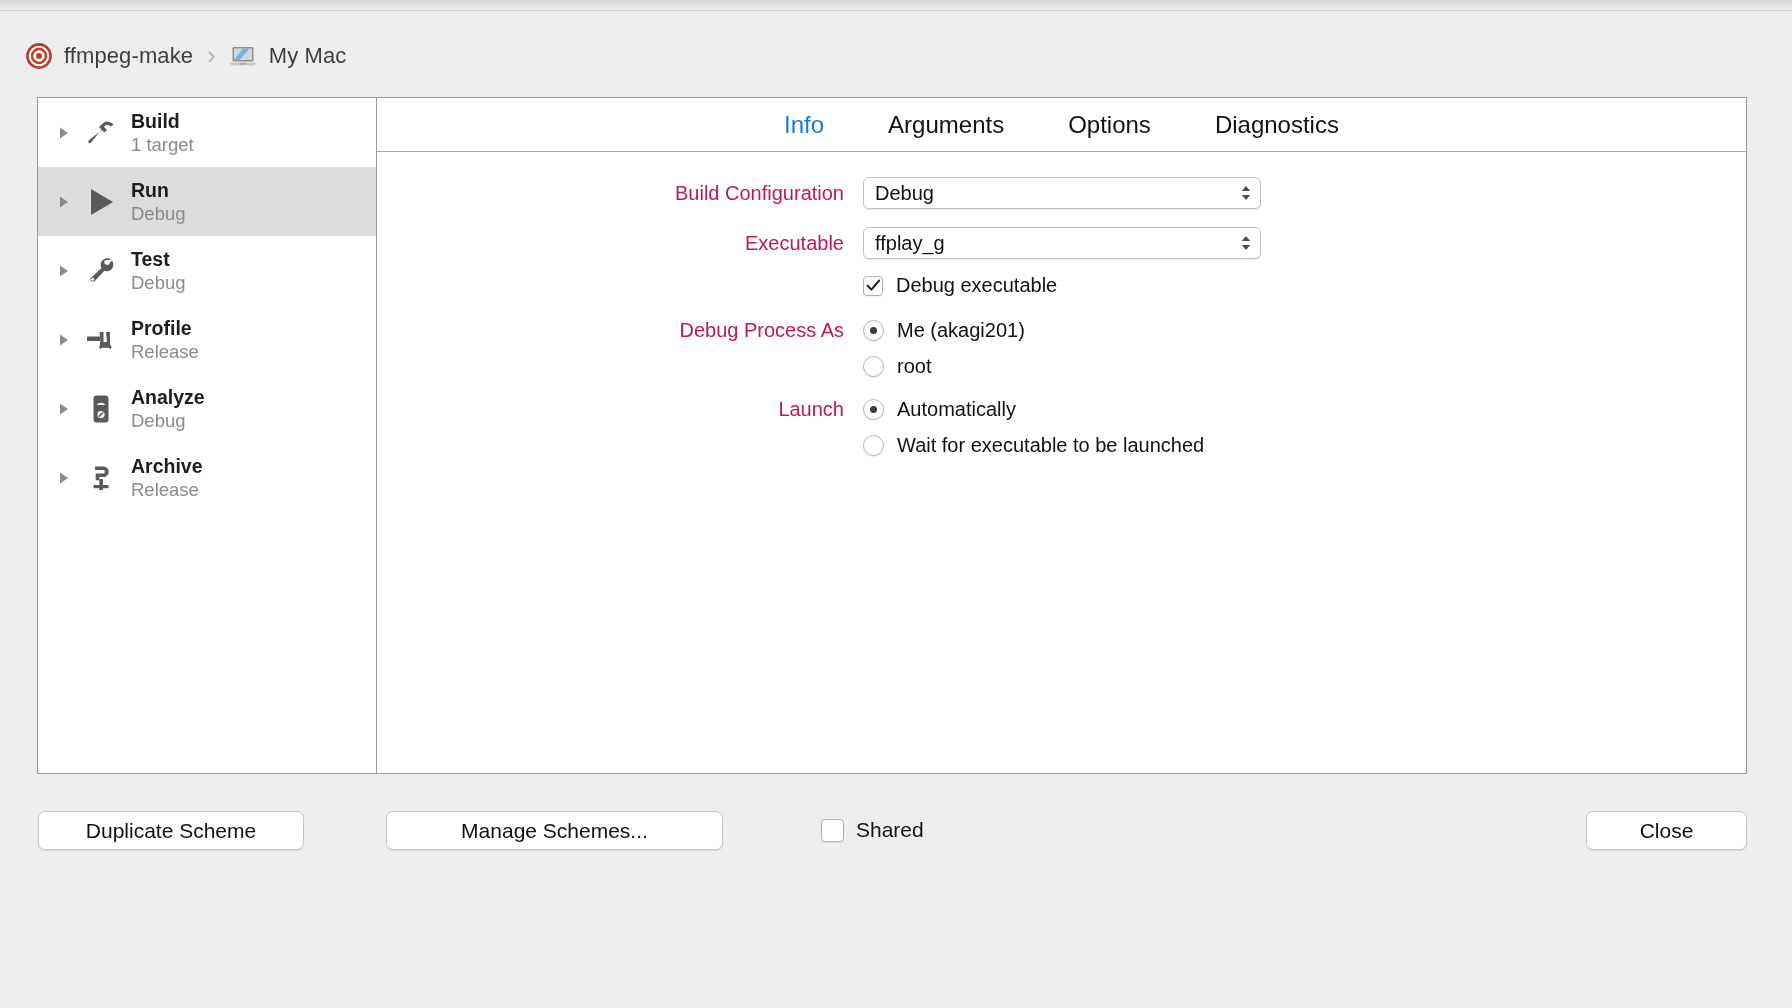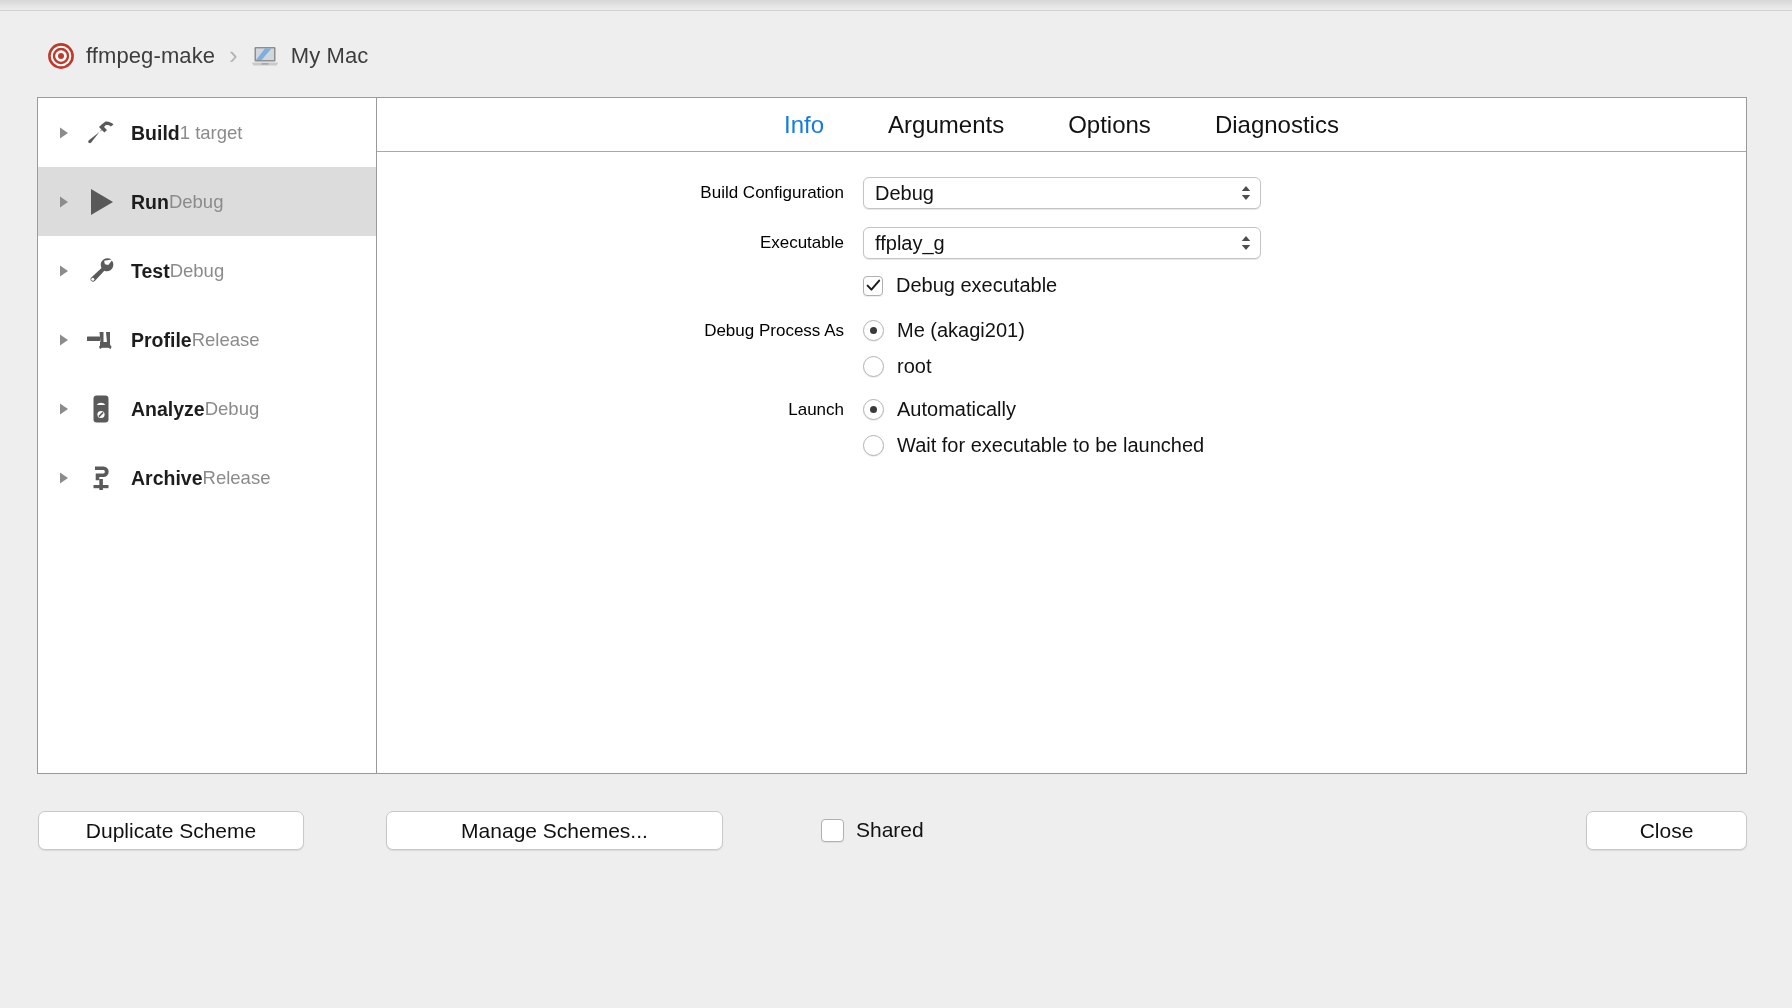--- a/index.html
+++ b/index.html
@@ -22,21 +22,21 @@
     width: 1792px;
     height: 10px;
     background: linear-gradient(to bottom, #d6d6d6 0%, #e3e3e3 55%, #ececec 100%);
     border-bottom: 1px solid #d0d0d0;
   }
 
   
   .breadcrumb {
     position: absolute;
     top: 38px;
-    left: 48px;
+    left: 26px;
     display: flex;
     align-items: center;
     height: 36px;
   }
   .bc-target-icon {
     width: 26px; height: 26px;
     flex: 0 0 26px;
     margin-right: 12px;
     display: block;
   }
@@ -102,21 +102,21 @@
   }
   .scheme-icon {
     width: 38px; height: 38px;
     flex: 0 0 38px;
     margin-right: 11px;
     display: flex;
     align-items: center;
     justify-content: center;
   }
   .scheme-icon svg { display: block; }
-  .scheme-text { display: flex; justify-content: center; }
+  .scheme-text { display: flex; flex-direction: column; justify-content: center; }
   .scheme-title {
     font-size: 19.5px;
     font-weight: bold;
     color: #1d1d1d;
     line-height: 24px;
   }
   .scheme-sub {
     font-size: 18.5px;
     color: #8b8b8b;
     line-height: 24px;
@@ -152,22 +152,22 @@
     position: relative;
   }
 
   .form-row {
     position: absolute;
     display: flex;
     align-items: center;
     left: 0;
   }
   .form-label {
-    font-size: 17px;
-    color: #000000;
+    font-size: 20px;
+    color: #be185d;
     text-align: right;
     width: 486px;
     flex: 0 0 486px;
     padding-right: 19px;
     box-sizing: border-box;
     white-space: nowrap;
   }
 
   
   .popup {

